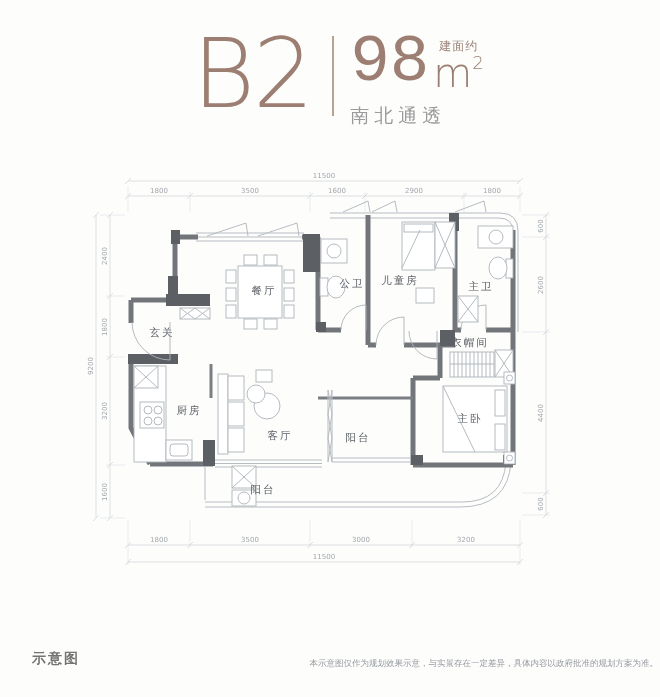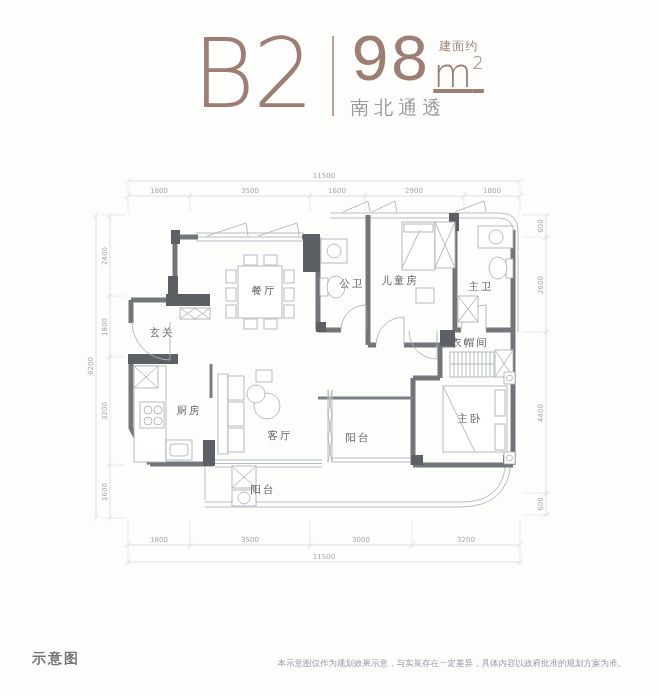--- a/index.html
+++ b/index.html
@@ -9,39 +9,39 @@
   }
   
   .header{position:absolute;top:30px;left:8px;width:660px;display:flex;justify-content:center;align-items:flex-start;}
   .unit{font-size:96px;line-height:0.92;font-weight:300;color:#9c7f72;letter-spacing:-2px;}
   .divider{width:2px;height:80px;background:#b9a294;margin:6px 16px 0 20px;}
   .area-block{padding-top:2px;}
   .area-row{display:flex;align-items:flex-start;}
   .area-num{font-size:66px;line-height:0.95;font-weight:300;color:#9c7f72;font-family:Liberation Mono, monospace;}
   .area-unit-wrap{position:relative;margin-left:4px;padding-top:6px;}
   .area-prefix{display:block;font-size:12px;color:#9c8478;letter-spacing:1px;margin-left:6px;}
-  .area-m{font-size:40px;font-weight:300;color:#9c7f72;line-height:0.9;text-decoration:underline;}
+  .area-m{font-size:40px;font-weight:300;color:#9c7f72;line-height:0.9;}
   .area-exp{font-size:18px;color:#9c7f72;vertical-align:18px;font-weight:300;}
-  .orientation{font-size:19px;color:#9b9b9b;letter-spacing:5px;}
+  .orientation{margin-top:8px;font-size:19px;color:#9b9b9b;letter-spacing:5px;}
   
   svg{position:absolute;left:0;top:0;}
   .w{stroke:#72767b;stroke-width:5;fill:none;}
   .w2{stroke:#7b7f84;stroke-width:3;fill:none;}
   .thin{stroke:#b7bcc2;stroke-width:1;fill:none;}
   .col{fill:#5c6065;stroke:none;}
   .f{stroke:#adb3b9;stroke-width:0.9;fill:#ffffff;}
   .fn{stroke:#adb3b9;stroke-width:0.9;fill:none;}
   .dim{stroke:#cfd3d7;stroke-width:0.7;fill:none;}
   .ext{stroke:#dee1e4;stroke-width:0.6;fill:none;}
   .dimt{font-size:7px;fill:#a2a7ad;}
   .rl{font-size:10.5px;fill:#5d6166;letter-spacing:2px;}
   text{text-anchor:middle;}
   
   .footer-label{position:absolute;left:32px;top:650px;font-size:14px;color:#737373;letter-spacing:2px;font-weight:bold;}
-  .footer-disclaimer{position:absolute;right:34px;top:658px;font-size:8.5px;color:#9599a0;}
+  .footer-disclaimer{position:absolute;right:2px;top:658px;font-size:8.5px;color:#9599a0;}
 </style>
 </head>
 <body>
 
 <div class="header">
   <div class="unit">B2</div>
   <div class="divider"></div>
   <div class="area-block">
     <div class="area-row">
       <span class="area-num">98</span>

